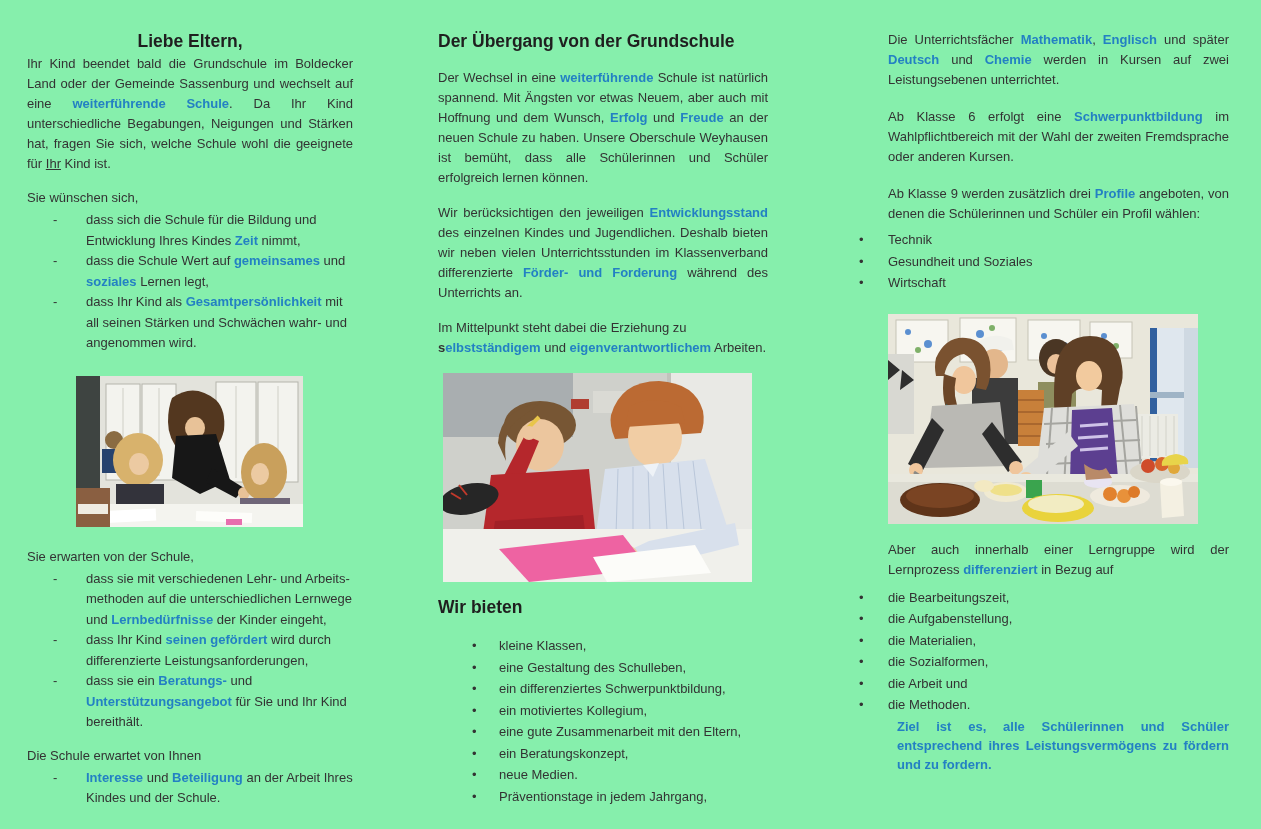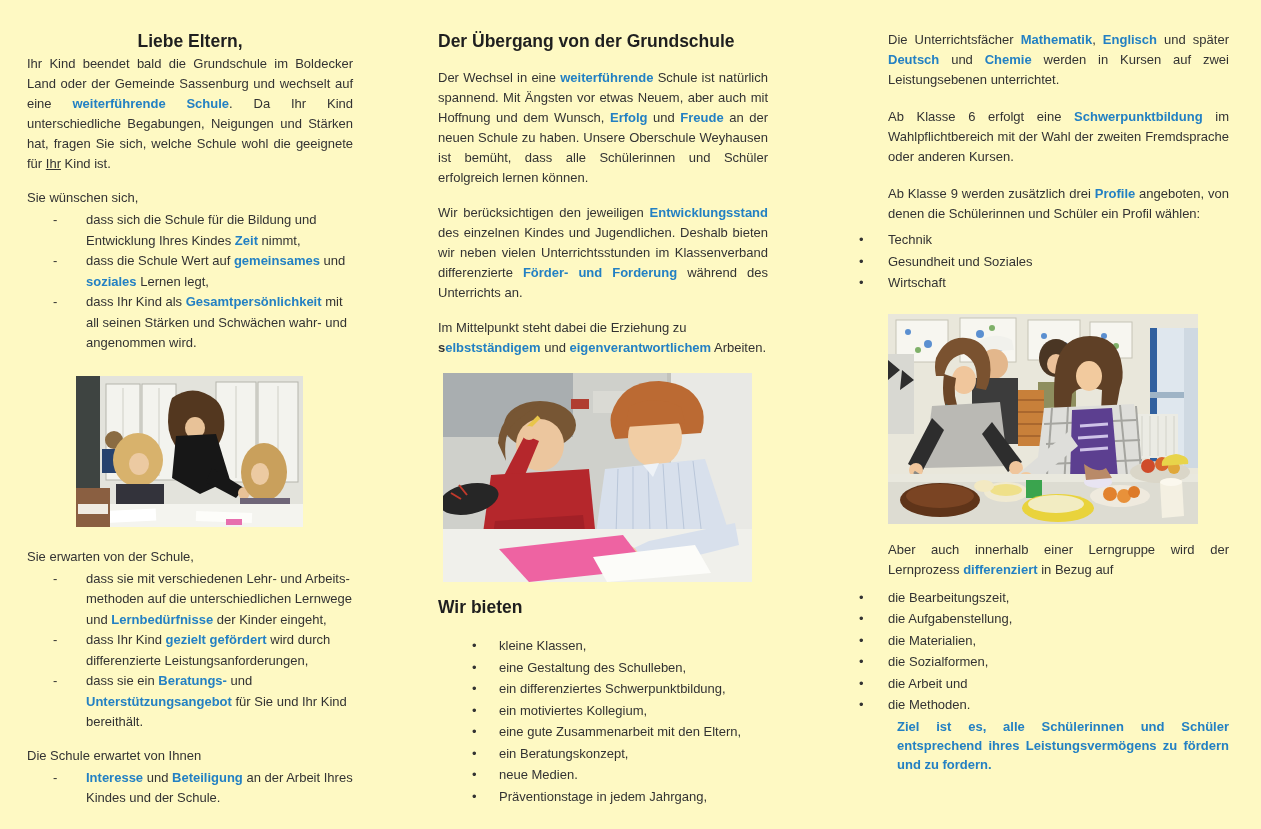--- a/index.html
+++ b/index.html
@@ -2,21 +2,21 @@
 <html lang="de" style="--accent: #2380C3;"><head>
 <meta charset="utf-8">
 <style>
   html,body{margin:0;padding:0;background:#fff;}
   body{
     width:1261px;height:829px;overflow:hidden;
     font-family:"Liberation Sans",sans-serif;
     font-size:13px;color:#333;
     -webkit-font-smoothing:antialiased;
   }
-  .page{position:relative;width:1261px;height:829px;background:#fef9c3;overflow:hidden;}
+  .page{position:relative;width:1261px;height:829px;background:#86efac;overflow:hidden;}
   .col{position:absolute;top:30px;}
   .col-parents{left:27px;width:326px;}
   .col-transition{left:438px;width:330px;}
   .col-lessons{left:888px;width:341px;}
 
   h1,h2{font-size:17.5px;line-height:22px;margin:0;color:#1f1f1f;font-weight:700;}
   p{margin:0;line-height:20px;hyphens:manual;}
   .just{text-align:justify;}
   .r-b{color:var(--accent,#2380C3);font-weight:700;}
   .r-u{text-decoration:underline;}
@@ -115,21 +115,21 @@
         <rect x="120" y="136" width="56" height="10" fill="#fdfdfa" transform="rotate(2 148 141)"></rect>
         <rect x="150" y="143" width="16" height="6" fill="#e76fae"></rect>
         <rect x="0" y="112" width="34" height="39" fill="#8a5f41"></rect>
         <rect x="2" y="128" width="30" height="10" fill="#f0ebe2"></rect>
       </svg>
     </div>
 
     <p class="c1-expect-lead">Sie erwarten von der Schule,</p>
     <ul class="dash c1-list">
       <li><span>dass sie mit verschiedenen Lehr- und Arbeits­methoden auf die unterschiedlichen Lernwege und </span><span class="r-b">Lernbedürfnisse</span><span> der Kinder eingeht,</span></li>
-      <li><span>dass Ihr Kind </span><span class="r-b">gezielt gefördert</span><span> wird durch differenzierte Leistungsanforderungen,</span></li>
+      <li><span>dass Ihr Kind </span><span class="r-b">seinen gefördert</span><span> wird durch differenzierte Leistungsanforderungen,</span></li>
       <li><span>dass sie ein </span><span class="r-b">Beratungs-</span><span> und </span><span class="r-b">Unterstützungs­angebot</span><span> für Sie und Ihr Kind bereithält.</span></li>
     </ul>
 
     <p class="c1-school-lead">Die Schule erwartet von Ihnen</p>
     <ul class="dash c1-list">
       <li><span class="r-b">Interesse</span><span> und </span><span class="r-b">Beteiligung</span><span> an der Arbeit Ihres Kindes und der Schule.</span></li>
     </ul>
   </section>
 
   <section class="col col-transition">

